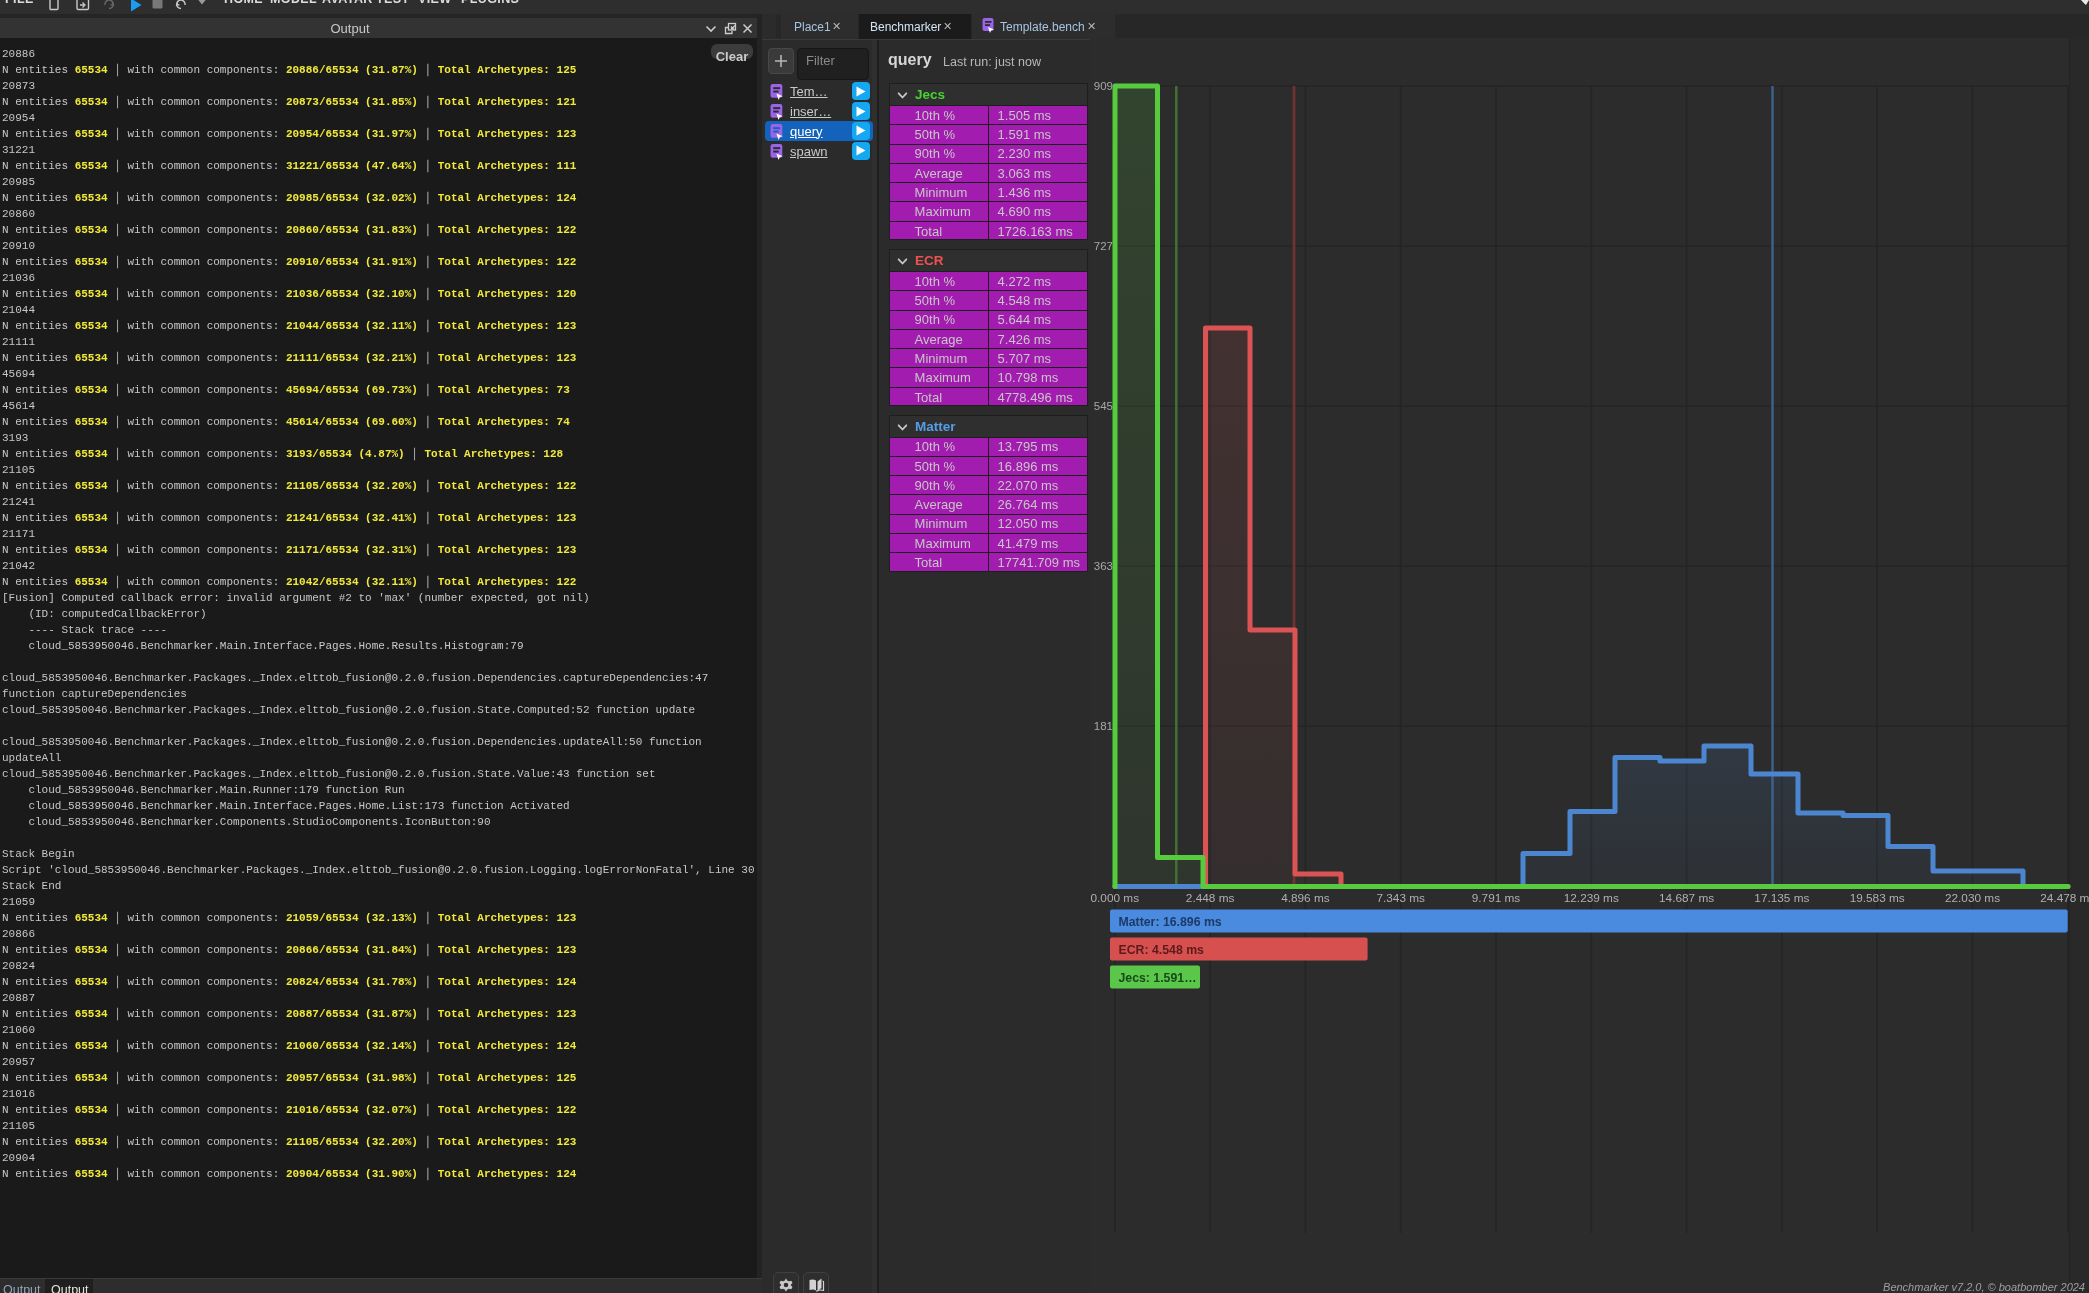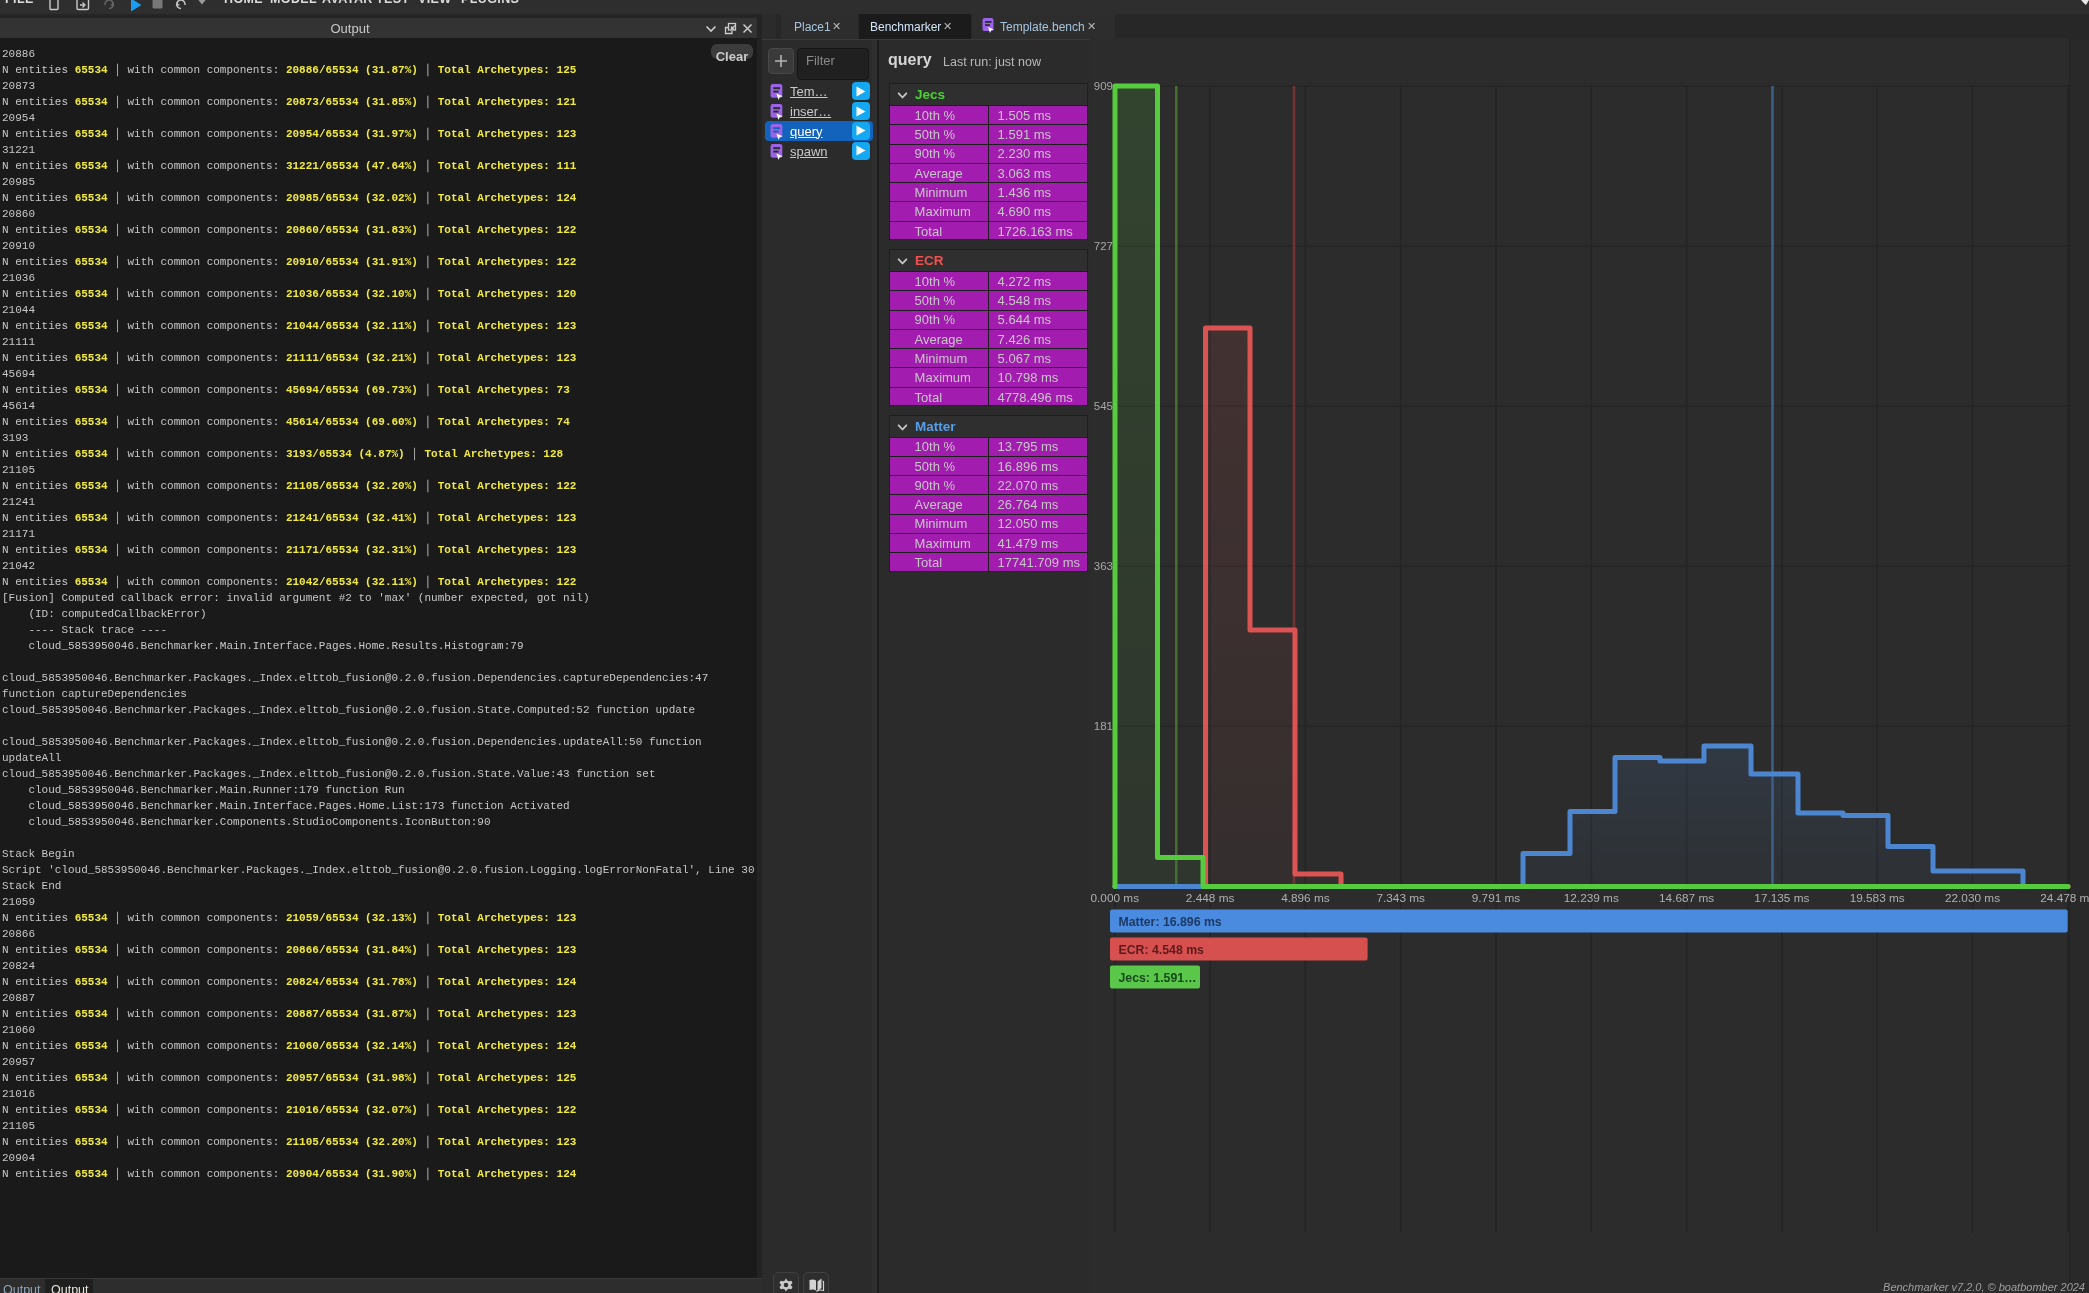--- a/index.html
+++ b/index.html
@@ -362,21 +362,21 @@
       <div class="srow">
         <div class="sl">90th %</div>
         <div class="sv">5.644 ms</div>
       </div>
       <div class="srow">
         <div class="sl">Average</div>
         <div class="sv">7.426 ms</div>
       </div>
       <div class="srow">
         <div class="sl">Minimum</div>
-        <div class="sv">5.067 ms</div>
+        <div class="sv">5.707 ms</div>
       </div>
       <div class="srow">
         <div class="sl">Maximum</div>
         <div class="sv">10.798 ms</div>
       </div>
       <div class="srow">
         <div class="sl">Total</div>
         <div class="sv">4778.496 ms</div>
       </div>
     </div>

